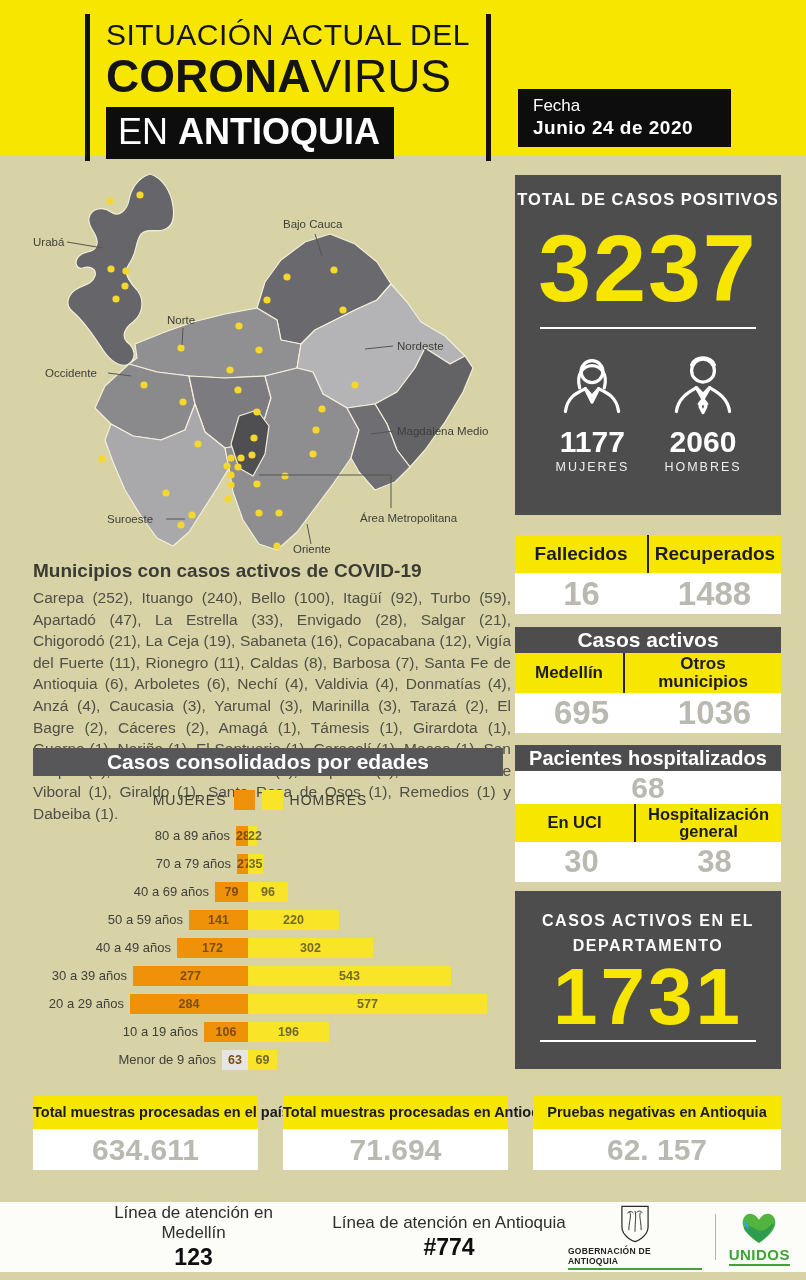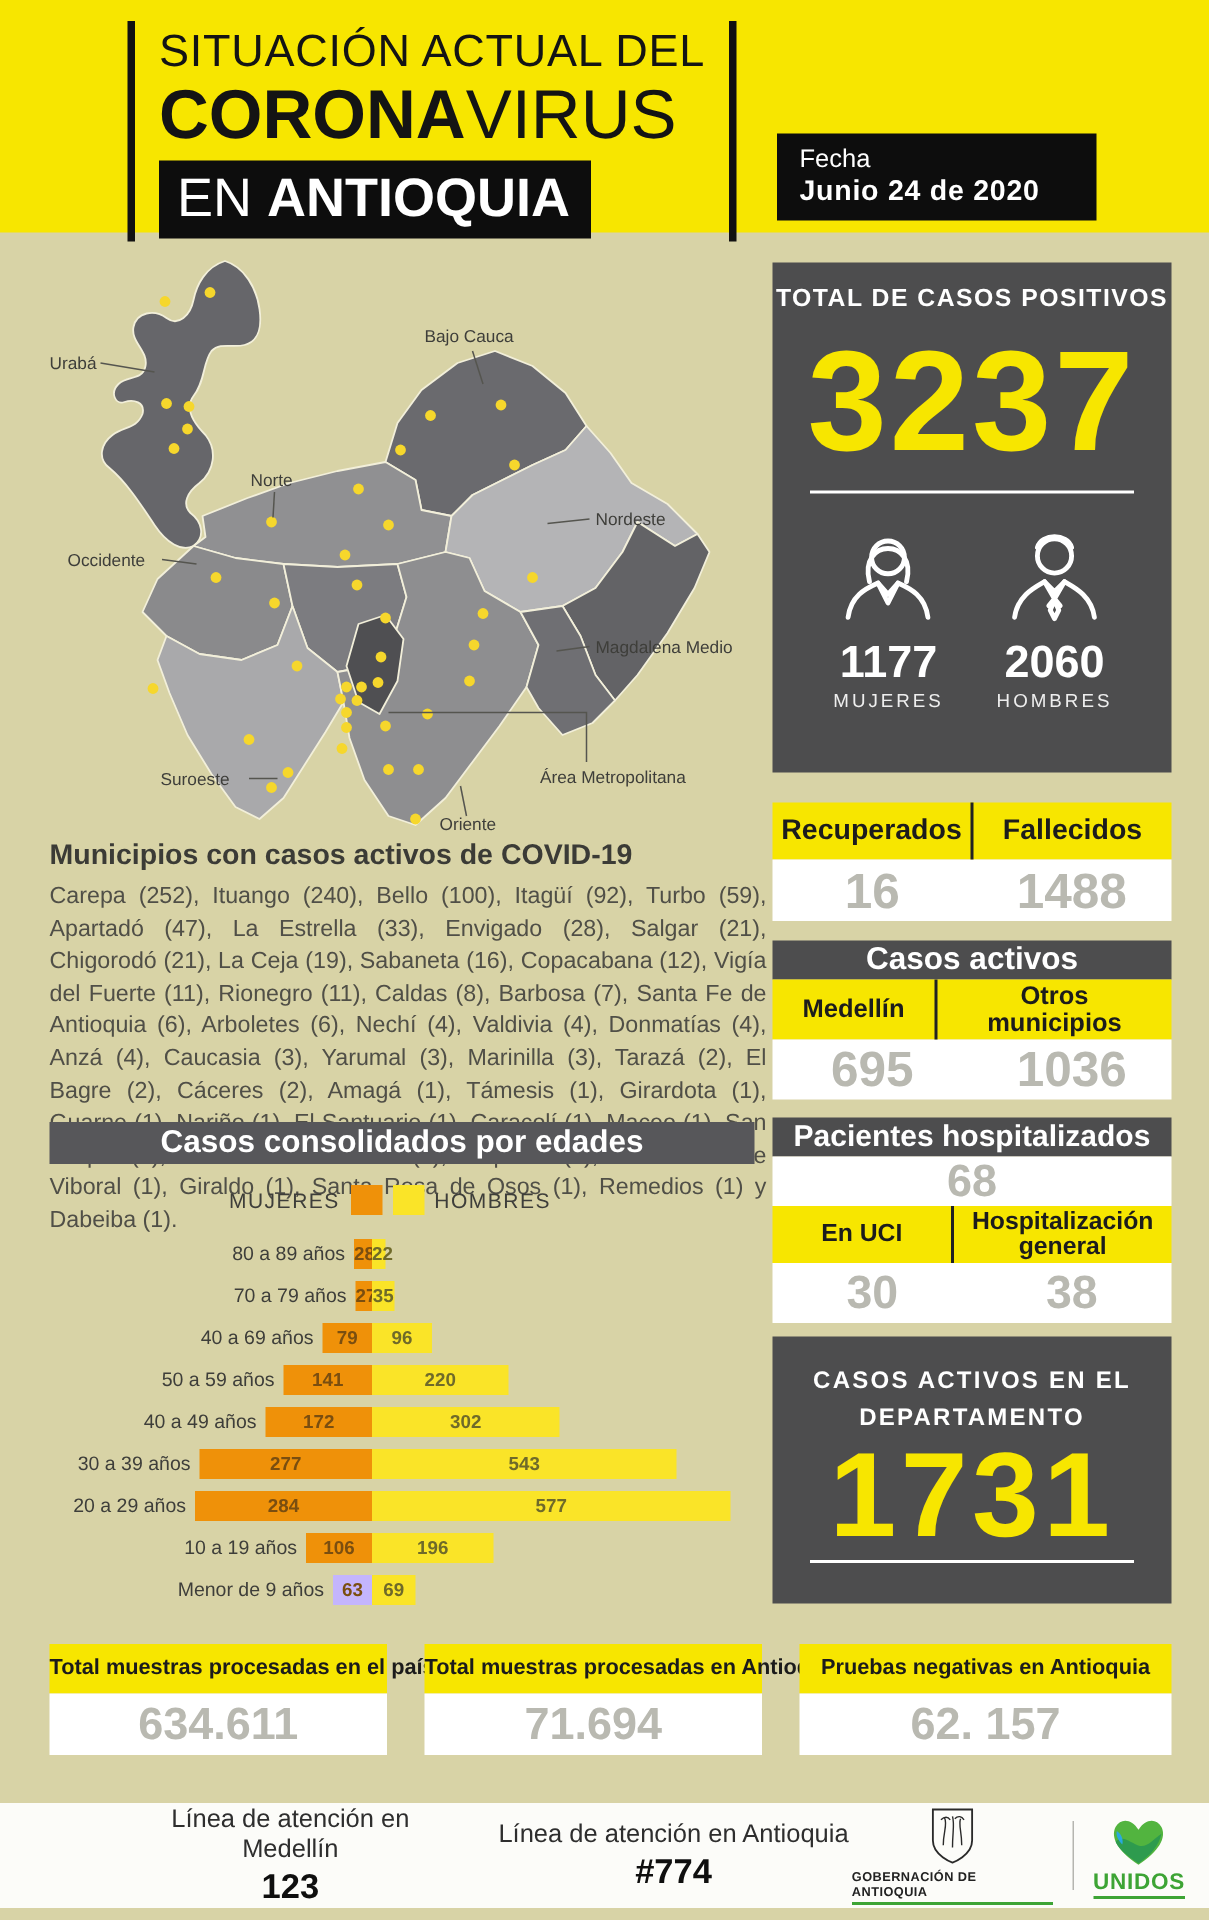--- a/index.html
+++ b/index.html
@@ -283,21 +283,21 @@
           <span class="clabel" style="right:307px">10 a 19 años</span>
           <span class="cbar m" style="right:257px;width:44px;background:#ef9109">
             <i>106</i>
           </span>
           <span class="cbar h" style="left:223px;width:81px;background:#fae428">
             <i>196</i>
           </span>
         </div>
         <div class="crow">
           <span class="clabel" style="right:289px">Menor de 9 años</span>
-          <span class="cbar m" style="right:257px;width:26px;background:#c4b5fd">
+          <span class="cbar m" style="right:257px;width:26px;background:#e5e5e5">
             <i>63</i>
           </span>
           <span class="cbar h" style="left:223px;width:29px;background:#fae428">
             <i>69</i>
           </span>
         </div>
       </div>
   </div>
 
   <div class="panel-dark" id="total-panel">
@@ -324,22 +324,22 @@
           <path d="M40,58 L37,65 L40,71 L43,65 Z"></path>
         </svg>
         <div class="gnum">2060</div>
         <div class="glab">HOMBRES</div>
       </div>
     </div>
   </div>
 
   <div id="outcome-panel">
     <div class="split-head">
+      <div class="cell">Fallecidos</div>
       <div class="cell">Recuperados</div>
-      <div class="cell">Fallecidos</div>
     </div>
     <div class="split-val">
       <div class="cell">16</div>
       <div class="cell">1488</div>
     </div>
   </div>
 
   <div id="active-panel">
     <div class="bar-title">Casos activos</div>
     <div class="split-head">

